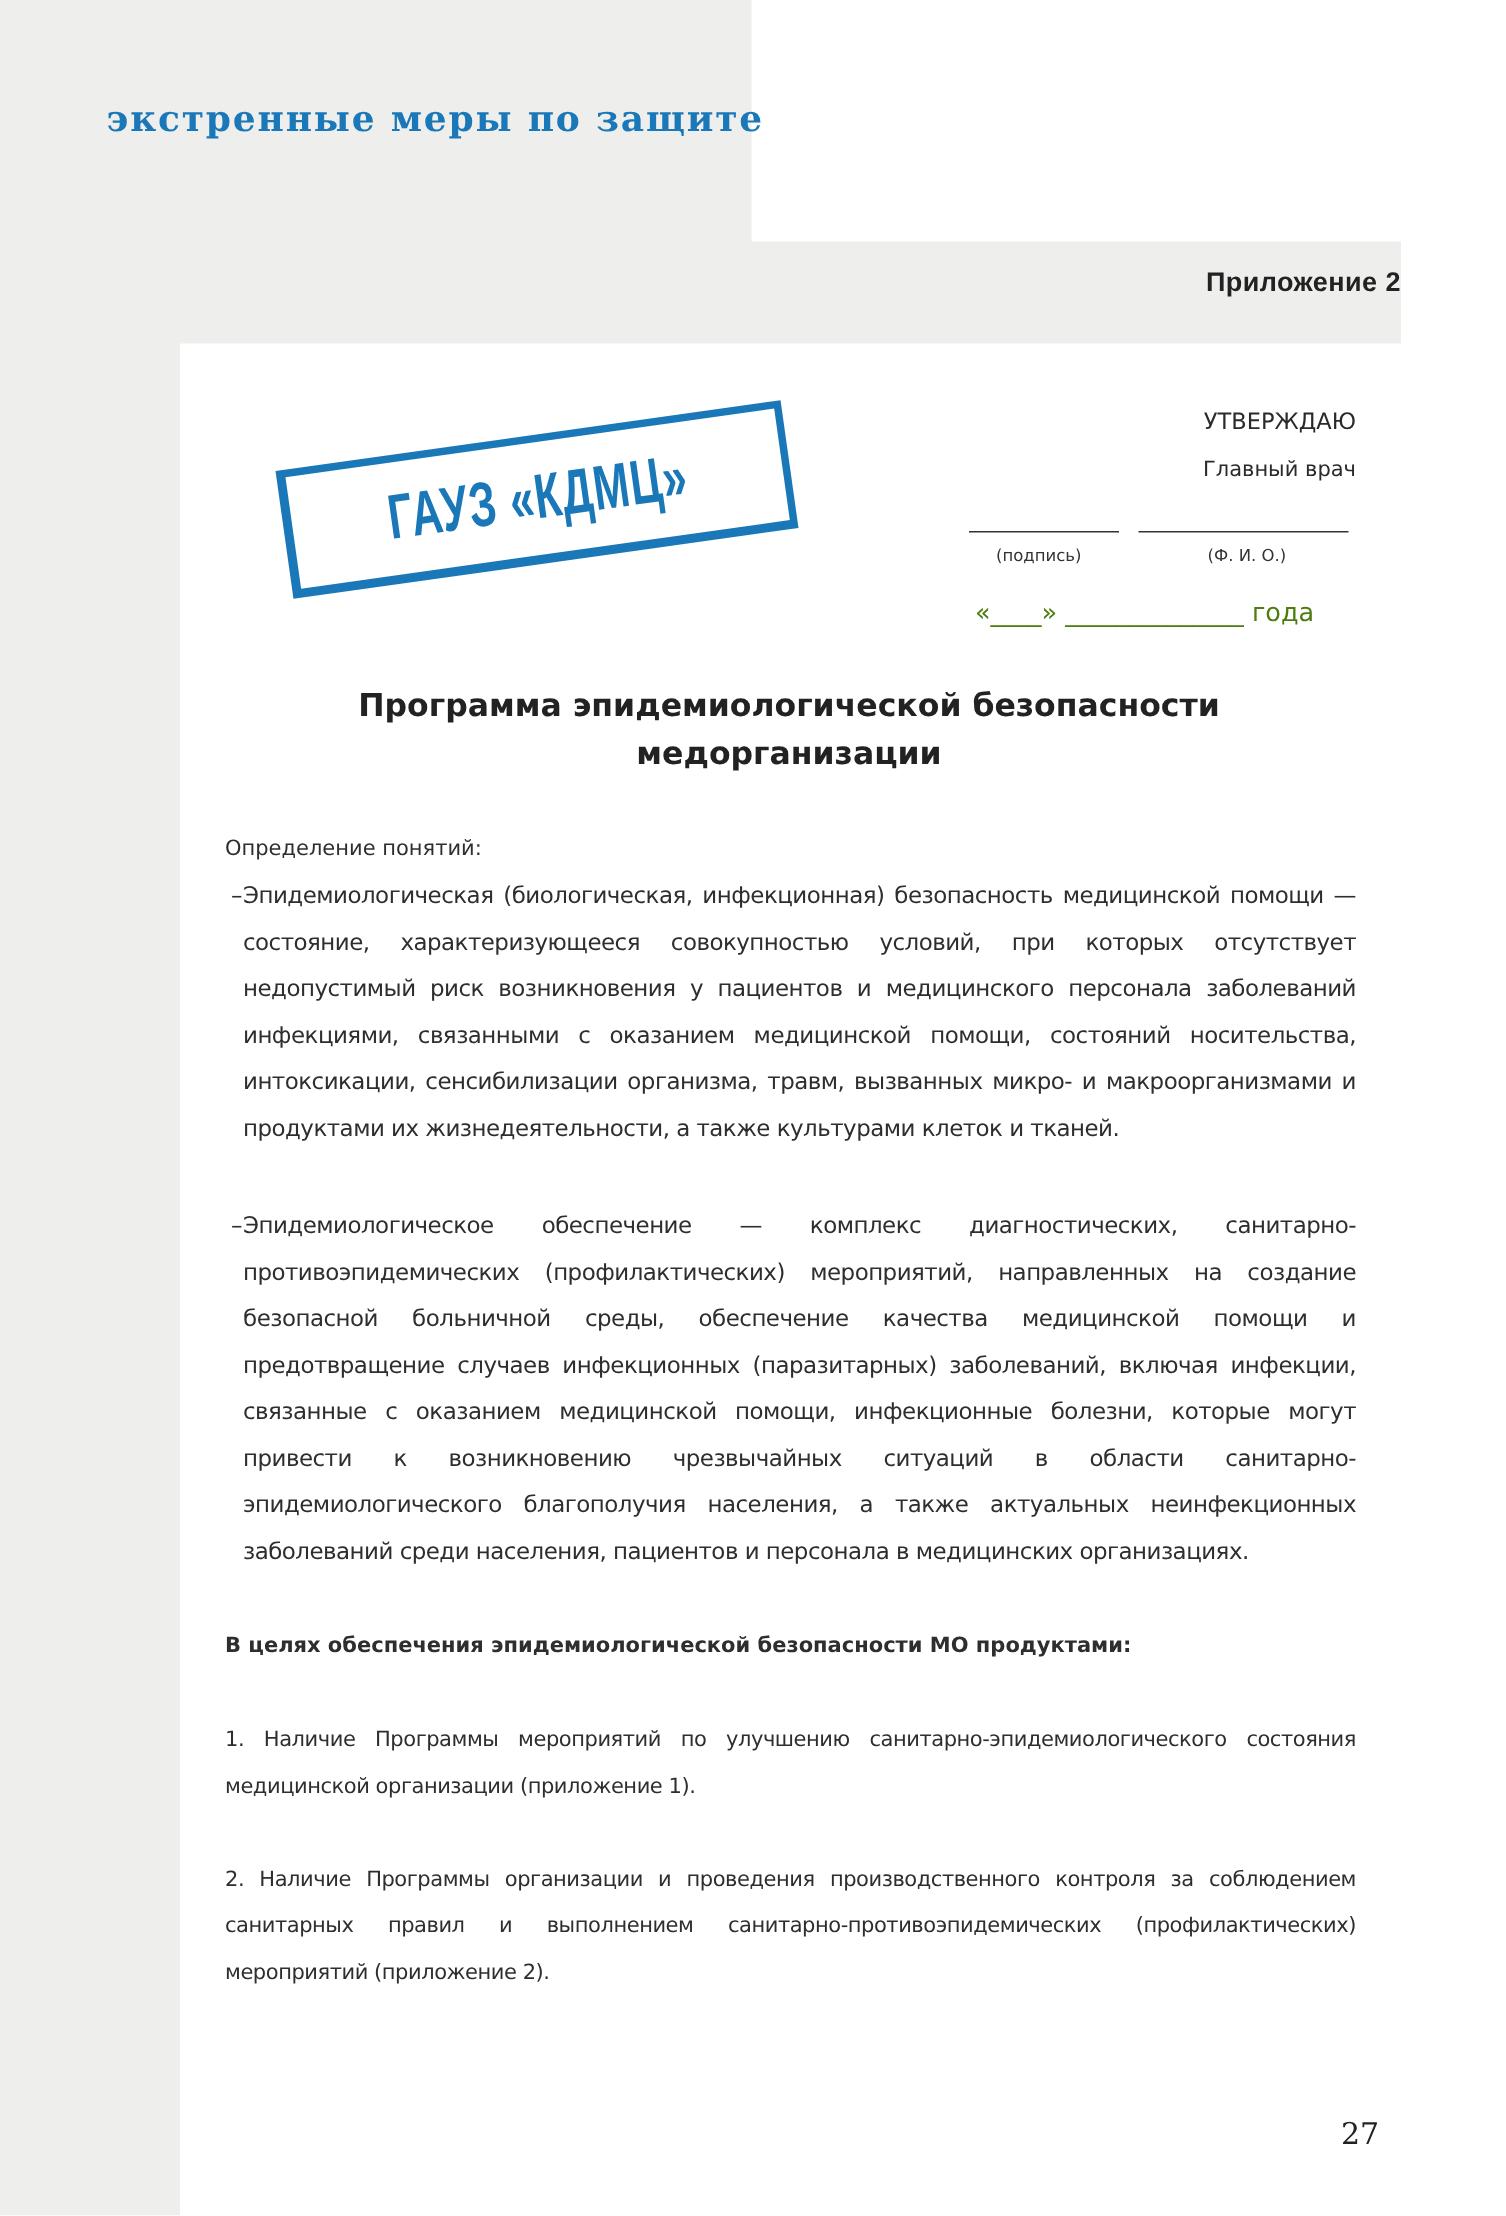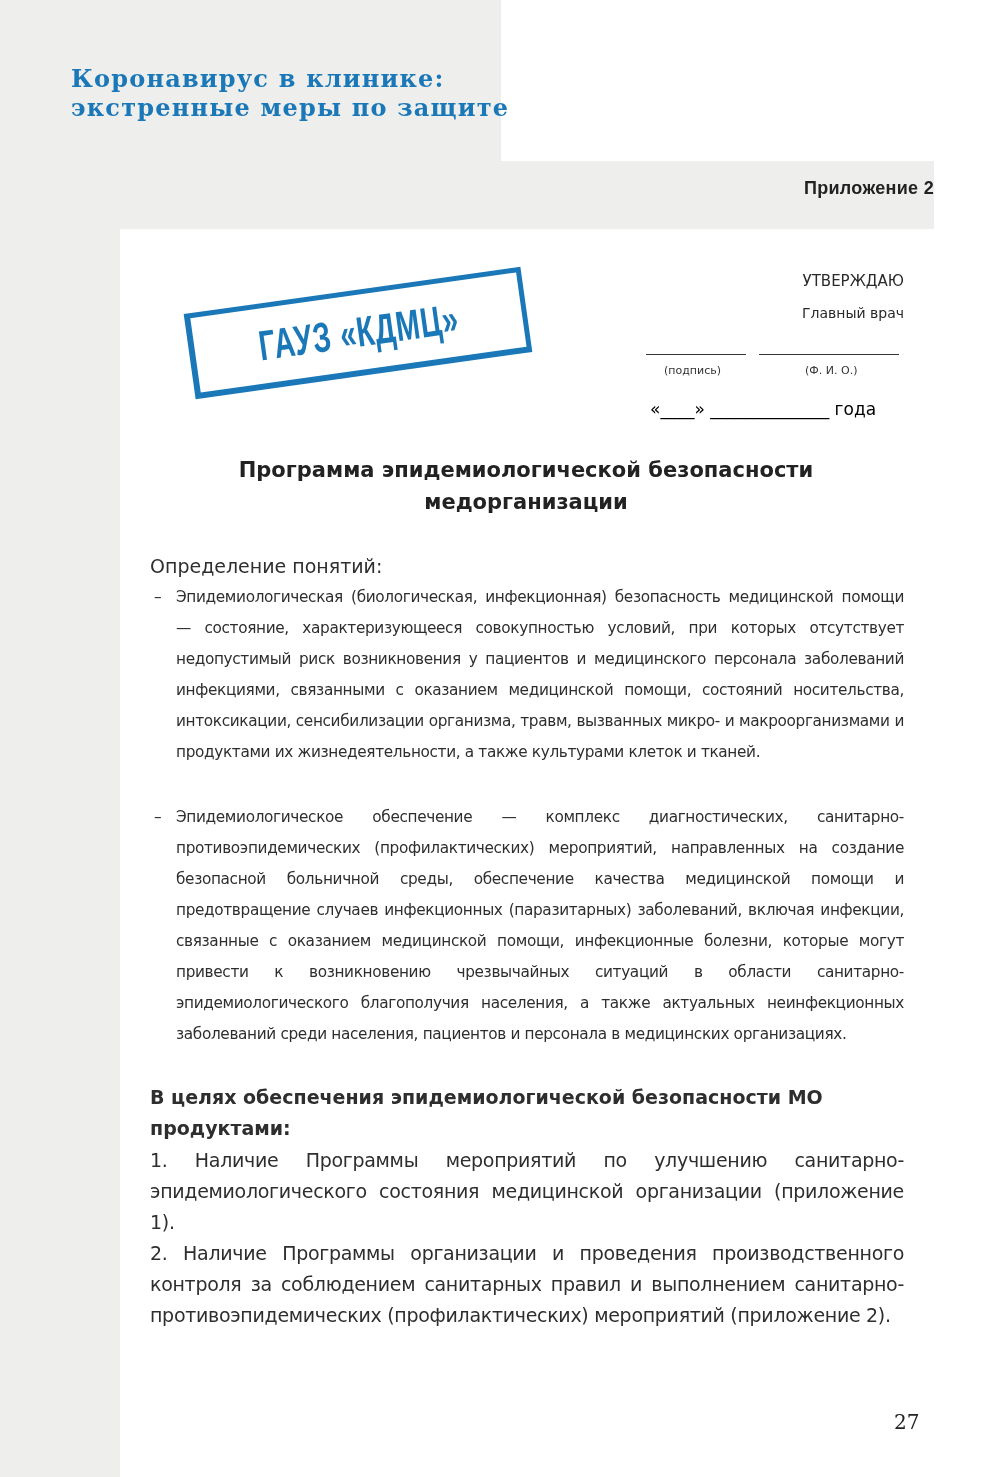--- a/index.html
+++ b/index.html
@@ -31,46 +31,45 @@
     font-family: "Liberation Sans", sans-serif; font-weight: bold;
     color: #1a78b8; font-size: 40px; letter-spacing: 1px;
     transform: scaleX(0.72) scaleY(1.05);
     display: inline-block; white-space: nowrap;
   }
   .approve { position: absolute; right: 100px; text-align: right; font-family: "DejaVu Sans", sans-serif; color: #2a2a2a; }
   .approve-title { top: 272px; font-size: 15px; }
   .approve-role { top: 305px; font-size: 14px; }
   .sigline { position: absolute; border-bottom: 1px solid #333; height: 0; }
   .small-cap { position: absolute; font-family: "DejaVu Sans", sans-serif; font-size: 11px; color: #333; }
-  .date-line { position: absolute; left: 650px; top: 399px; font-family: "DejaVu Sans", sans-serif; font-size: 17px; color: #000000; white-space: pre; }
+  .date-line { position: absolute; left: 650px; top: 399px; font-family: "DejaVu Sans", sans-serif; font-size: 17px; color: #4d7c0f; white-space: pre; }
   .doc-title {
     position: absolute; left: 150px; width: 752px; top: 454px; text-align: center;
     font-family: "DejaVu Sans", sans-serif; font-weight: bold; font-size: 21px; line-height: 32px; color: #222;
   }
   .body-text {
     position: absolute; left: 150px; width: 754px;
-    font-family: "DejaVu Sans", sans-serif; font-size: 19px; line-height: 31px; color: #2e2e2e;
+    font-family: "DejaVu Sans", sans-serif; font-size: 14px; line-height: 31px; color: #2e2e2e;
   }
   .defs-heading { top: 551px; }
   .def-item { position: absolute; left: 150px; width: 754px; font-family: "DejaVu Sans", sans-serif; font-size: 15.3px; line-height: 31px; color: #2e2e2e; text-align: justify; }
   .def-item .dash { position: absolute; left: 4px; top: 0; }
-  .def-item .txt { display: block; margin-left: 26px; text-align: justify; letter-spacing: -0.35px; }
+  .def-item .txt { display: block; margin-left: 12px; text-align: justify; letter-spacing: -0.35px; }
   .bold-line { top: 1082px; font-weight: bold; }
   .numbered { text-align: justify; letter-spacing: -0.3px; }
   .page-number { position: absolute; left: 894px; top: 1410px; font-family: "DejaVu Serif", serif; font-size: 20px; color: #222; }
 </style>
 </head>
 <body>
 
 <div class="bg-gray" style="left:0;top:0;width:501px;height:162px;"></div>
 <div class="bg-gray" style="left:0;top:161px;width:934px;height:68px;"></div>
 <div class="bg-gray" style="left:0;top:228px;width:120px;height:1249px;"></div>
 
 <div class="header-title">
-  <div>Коронавирус в клинике:</div>
   <div>экстренные меры по защите</div>
 </div>
 
 <div class="appendix-label">Приложение 2</div>
 
 <div class="stamp">
   <span>ГАУЗ «КДМЦ»</span>
 </div>
 
 <div class="approve approve-title">УТВЕРЖДАЮ</div>

